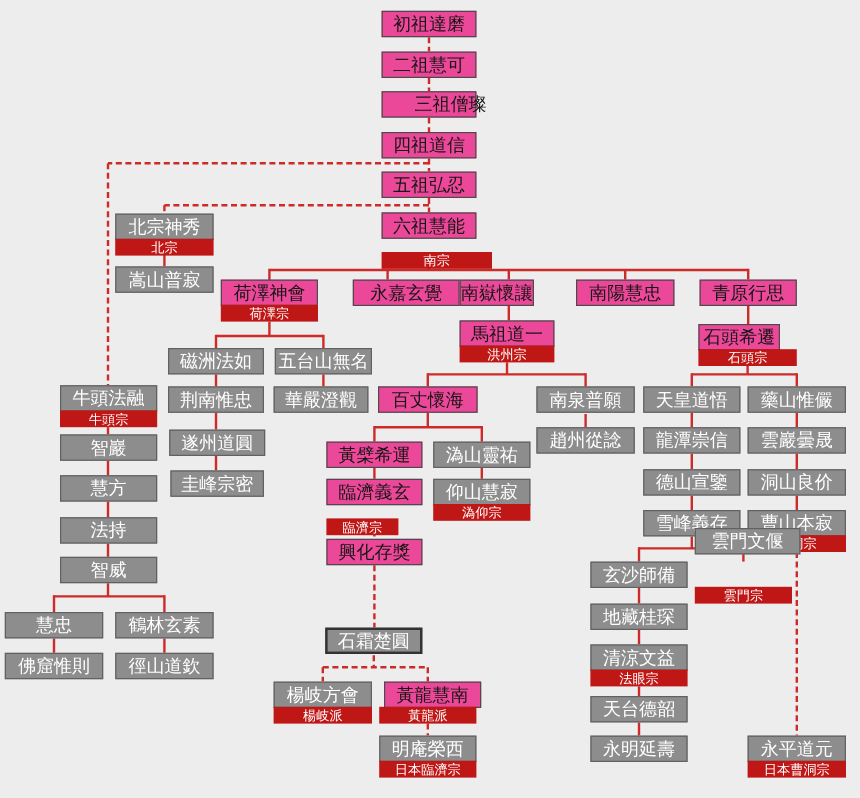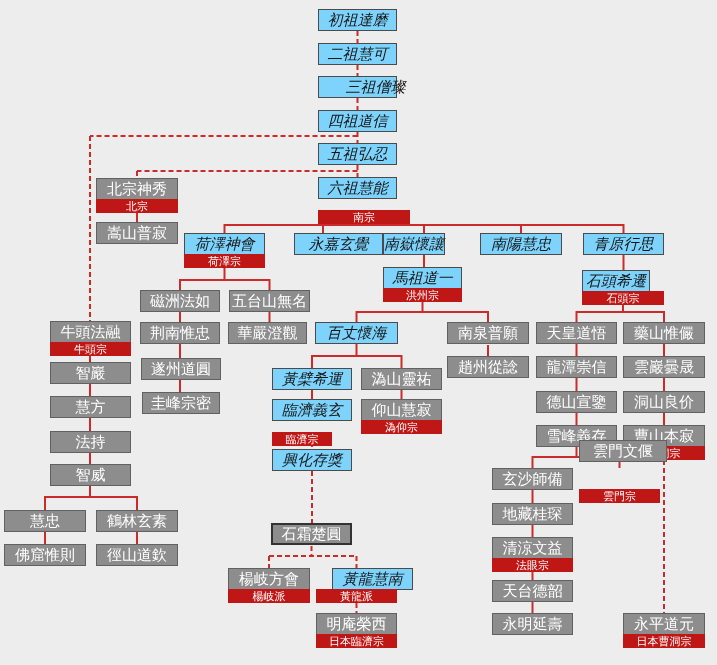--- a/index.html
+++ b/index.html
@@ -18,21 +18,21 @@
   #wires line.d{stroke:#cd2a2a;stroke-width:2;stroke-dasharray:5 3;}
   .node{
     position:absolute;
     box-sizing:border-box;
     height:22px;
     display:flex;align-items:center;justify-content:center;
     font-size:15px;line-height:1;white-space:nowrap;
     z-index:2;
   }
   .node.white{
-    background:#7dd3fc;border:1px solid #4b4b4b;color:#151515;font-style:italic;
+    background:#ec4899;border:1px solid #4b4b4b;color:#151515;
   }
   .node.gray{
     background:#8d8d8d;border:1px solid #616161;color:#ffffff;
   }
   .node.grayBold{
     background:#8d8d8d;border:2px solid #333333;color:#ffffff;
   }
   .sect{
     position:absolute;
     box-sizing:border-box;
@@ -295,21 +295,21 @@
     <div class="node white" style="left: 272px; top: 449px; width: 80px;">
       <span>興化存獎</span>
     </div>
     <div class="node grayBold" style="left: 271px; top: 523px; width: 81px;">
       <span>石霜楚圓</span>
     </div>
     <div class="node gray" style="left: 228px; top: 568px; width: 82px;">
       <span>楊岐方會</span>
     </div>
     <div class="sect" style="left: 228px; top: 589px; width: 82px; height: 14px;">楊岐派</div>
-    <div class="node white" style="left: 332px; top: 568px; width: 81px;">
+    <div class="node white" style="left: 320px; top: 568px; width: 81px;">
       <span>黃龍慧南</span>
     </div>
     <div class="sect" style="left: 316px; top: 589px; width: 81px; height: 14px;">黃龍派</div>
     <div class="node gray" style="left: 316px; top: 613px; width: 81px;">
       <span>明庵榮西</span>
     </div>
     <div class="sect" style="left: 316px; top: 634px; width: 81px; height: 14px;">日本臨濟宗</div>
     <div class="node white" style="left: 272px; top: 368px; width: 80px;">
       <span>黃檗希運</span>
     </div>

